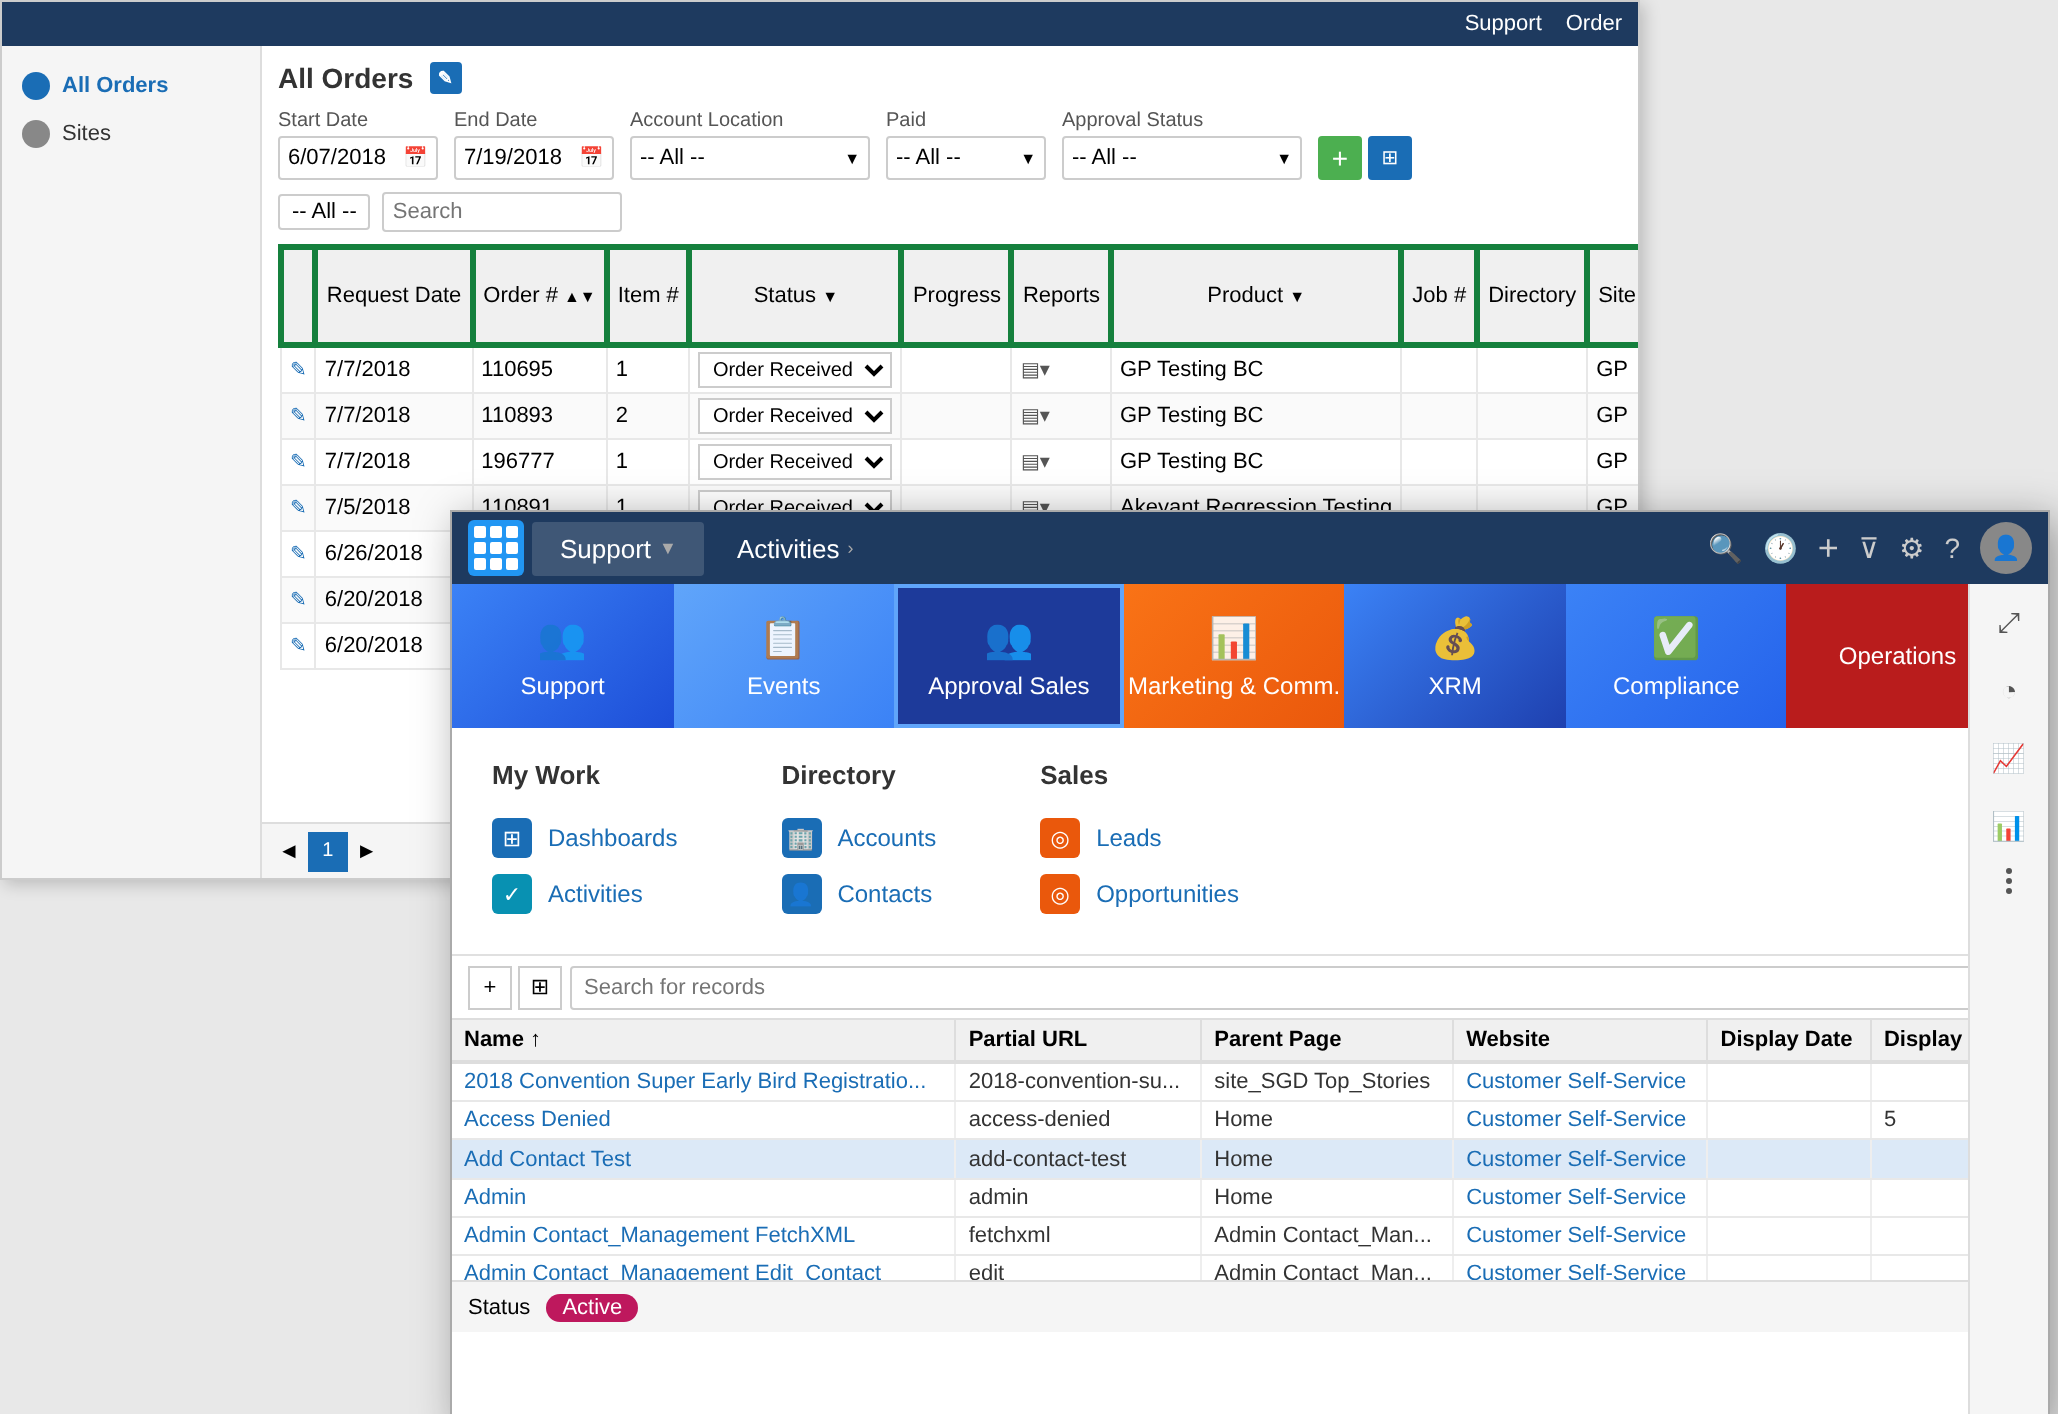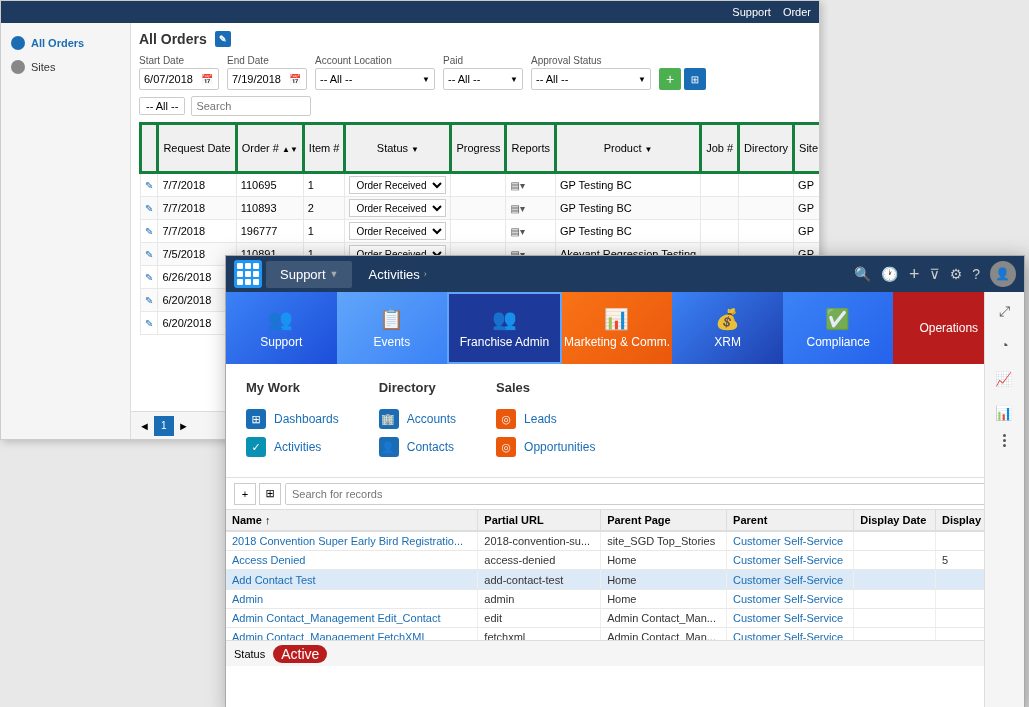--- a/index.html
+++ b/index.html
@@ -384,21 +384,21 @@
       font-size: 20px;
       opacity: 0.9;
     }
 
     
     .crm-dropdown {
       display: flex;
       background: white;
       border-bottom: 1px solid #e0e0e0;
       padding: 16px 20px;
-      gap: 40px;
+      gap: 52px;
     }
 
     .dropdown-section h3 {
       font-size: 13px;
       font-weight: 600;
       color: #333;
       margin-bottom: 10px;
     }
 
     .dropdown-item {
@@ -503,25 +503,25 @@
       background: #f5f5f5;
       border-top: 1px solid #ddd;
       display: flex;
       align-items: center;
       padding: 0 8px;
       gap: 6px;
       font-size: 11px;
     }
 
     .status-badge {
-      background: #b91c1c;
+      background: #be185d;
       color: white;
       border-radius: 10px;
       padding: 1px 8px;
-      font-size: 14px;
+      font-size: 11px;
     }
 
     .alpha-nav {
       display: flex;
       align-items: center;
       gap: 2px;
       font-size: 10px;
     }
 
     .alpha-item {
@@ -812,21 +812,21 @@
     <div class="app-tile support">
       <span class="tile-icon">👥</span>
       <span>Support</span>
     </div>
     <div class="app-tile events">
       <span class="tile-icon">📋</span>
       <span>Events</span>
     </div>
     <div class="app-tile franchise">
       <span class="tile-icon">👥</span>
-      <span>Franchise Admin</span>
+      <span>Approval Sales</span>
     </div>
     <div class="app-tile marketing">
       <span class="tile-icon">📊</span>
       <span>Marketing &amp; Comm.</span>
     </div>
     <div class="app-tile xrm">
       <span class="tile-icon">💰</span>
       <span>XRM</span>
     </div>
     <div class="app-tile compliance">
@@ -887,21 +887,21 @@
       </div>
       <input class="sub-search" type="text" placeholder="Search for records" style="">
       <div class="sub-icon-btn">🔍</div>
     </div>
     <table class="records-table">
       <thead>
         <tr>
           <th>Name ↑</th>
           <th>Partial URL</th>
           <th>Parent Page</th>
-          <th>Parent</th>
+          <th>Website</th>
           <th>Display Date</th>
           <th>Display Order</th>
         </tr>
       </thead>
       <tbody id="records-tbody">
           <tr>
     <td>2018 Convention Super Early Bird Registratio...</td>
     <td class="plain">2018-convention-su...</td>
     <td class="plain">site_SGD Top_Stories</td>
     <td>Customer Self-Service</td>
@@ -928,30 +928,30 @@
   </tr>
           <tr>
     <td>Admin</td>
     <td class="plain">admin</td>
     <td class="plain">Home</td>
     <td>Customer Self-Service</td>
     <td class="plain"></td>
     <td class="plain"></td>
   </tr>
           <tr>
+    <td>Admin Contact_Management FetchXML</td>
+    <td class="plain">fetchxml</td>
+    <td class="plain">Admin Contact_Man...</td>
+    <td>Customer Self-Service</td>
+    <td class="plain"></td>
+    <td class="plain"></td>
+  </tr>
+          <tr>
     <td>Admin Contact_Management Edit_Contact</td>
     <td class="plain">edit</td>
-    <td class="plain">Admin Contact_Man...</td>
-    <td>Customer Self-Service</td>
-    <td class="plain"></td>
-    <td class="plain"></td>
-  </tr>
-          <tr>
-    <td>Admin Contact_Management FetchXML</td>
-    <td class="plain">fetchxml</td>
     <td class="plain">Admin Contact_Man...</td>
     <td>Customer Self-Service</td>
     <td class="plain"></td>
     <td class="plain"></td>
   </tr>
           <tr>
     <td>Admin Contact_Management Review_Contact</td>
     <td class="plain">review</td>
     <td class="plain">Admin Contact_Man...</td>
     <td>Customer Self-Service</td>

